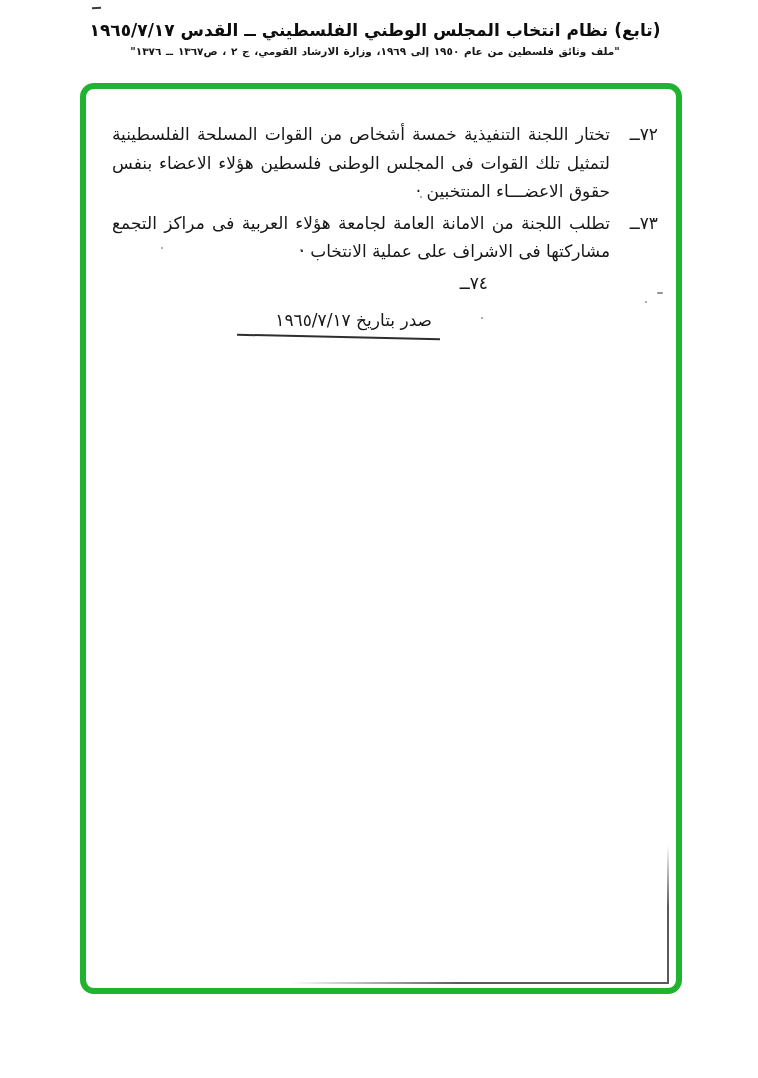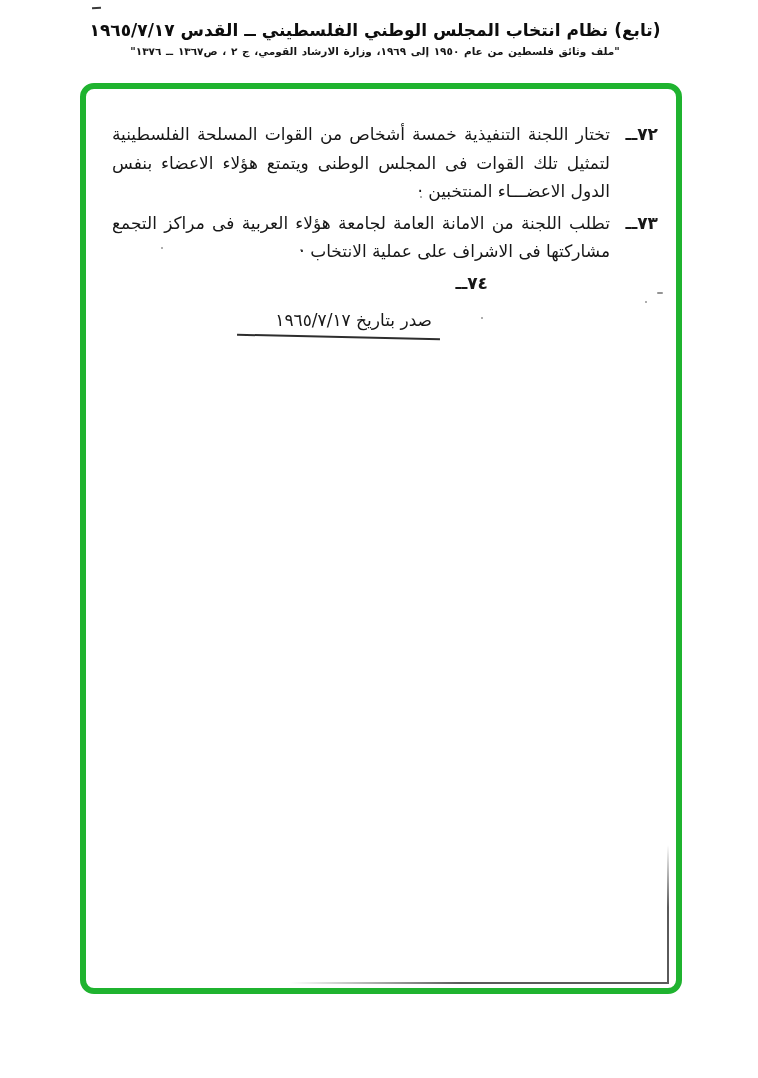--- a/index.html
+++ b/index.html
@@ -22,21 +22,21 @@
   .edge-h{position:absolute;left:290px;top:982px;width:378px;height:2px;
     background:linear-gradient(to left,#5a5a5a 55%,rgba(90,90,90,0));}
   .edge-v{position:absolute;left:667px;top:845px;width:2px;height:139px;
     background:linear-gradient(to top,#5a5a5a 55%,rgba(90,90,90,0));}
   
   .content{
     position:absolute;left:112px;top:120px;width:546px;direction:rtl;
     font-size:17px;line-height:28.5px;text-align:right;color:#171717;
   }
   .item{display:flex;margin-bottom:3px;}
-  .num{flex:0 0 48px;white-space:nowrap;font-weight:700;}
+  .num{flex:0 0 48px;white-space:nowrap;font-weight:400;}
   .itext{flex:1;text-align:justify;text-align-last:right;}
   .item-indent{margin-right:170px;}
   .issued{width:200px;margin:9px 226px 0 0;text-align:right;white-space:nowrap;}
   
   .rule{position:absolute;left:237px;top:336px;width:203px;height:2px;background:#2e2e2e;transform:rotate(1.3deg);}
   
   .pagenum{position:absolute;left:336px;top:1100px;width:46px;text-align:center;
     font-size:13px;font-weight:normal;direction:rtl;color:#111;}
   
   .speck{position:absolute;background:rgba(60,60,60,.55);border-radius:50%;}
@@ -60,21 +60,21 @@
   </div>
 
   <div class="green-box"></div>
   <div class="edge-h"></div>
   <div class="edge-v"></div>
 
   <div class="content">
 
     <div class="item">
       <span class="num">٧٢ــ</span>
-      <div class="itext">تختار اللجنة التنفيذية خمسة أشخاص من القوات المسلحة الفلسطينية لتمثيل تلك القوات فى المجلس الوطنى ويتمتع هؤلاء الاعضاء بنفس الدول الاعضـــاء المنتخبين ·</div>
+      <div class="itext">تختار اللجنة التنفيذية خمسة أشخاص من القوات المسلحة الفلسطينية لتمثيل تلك القوات فى المجلس الوطنى فلسطين هؤلاء الاعضاء بنفس حقوق الاعضـــاء المنتخبين ·</div>
     </div>
 
     <div class="item">
       <span class="num">٧٣ــ</span>
       <div class="itext">تطلب اللجنة من الامانة العامة لجامعة هؤلاء العربية فى مراكز التجمع مشاركتها فى الاشراف على عملية الانتخاب ·</div>
     </div>
 
     <div class="item item-indent">
       <span class="num">٧٤ــ</span>
     </div>

